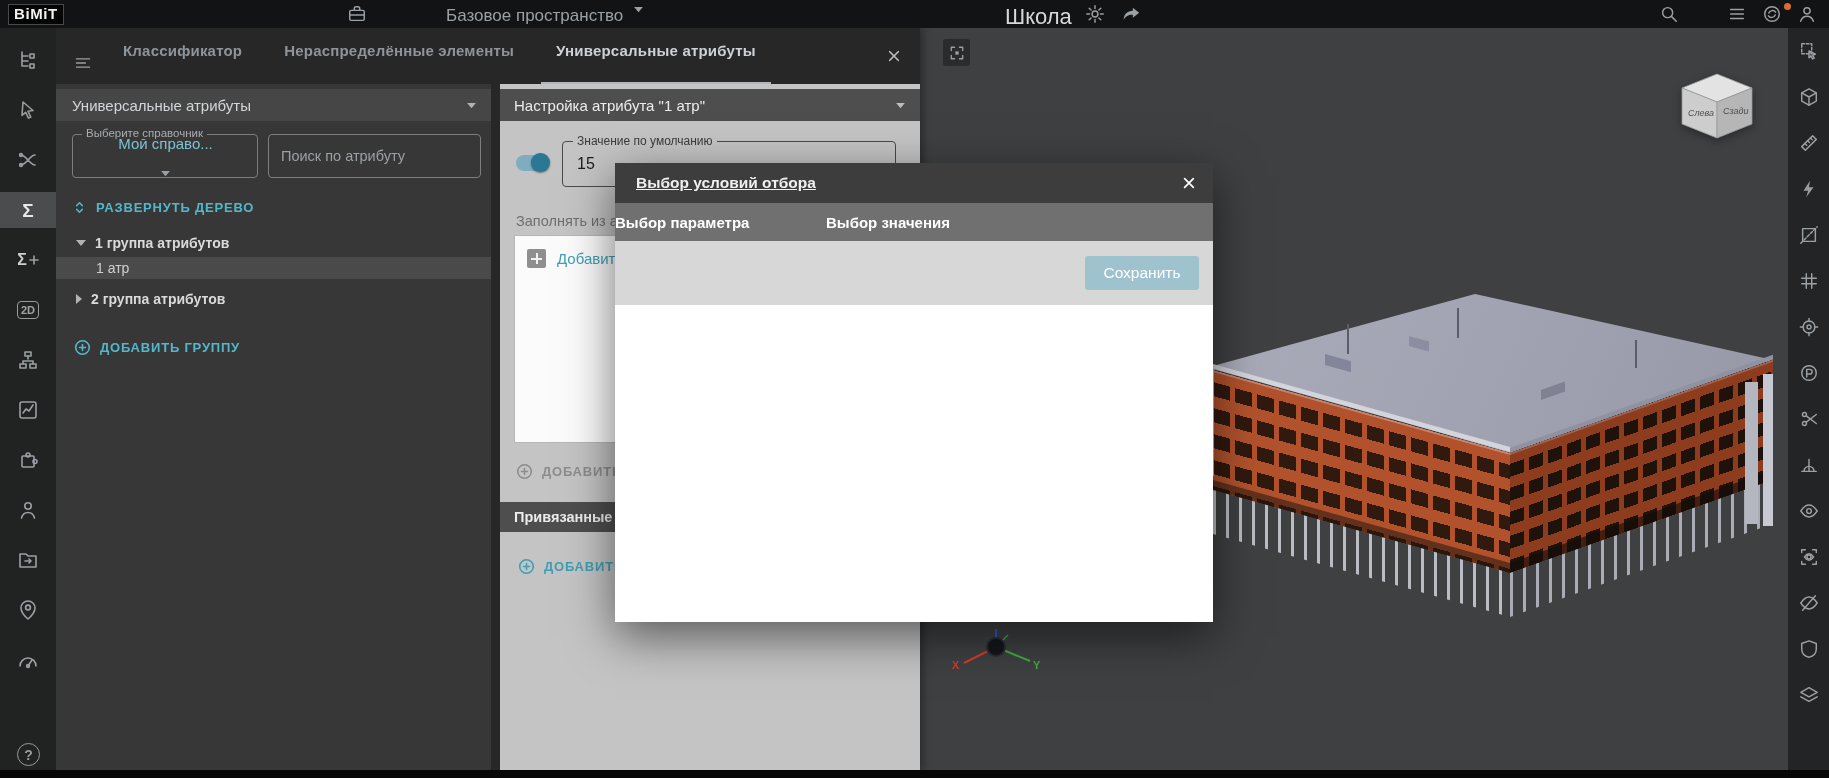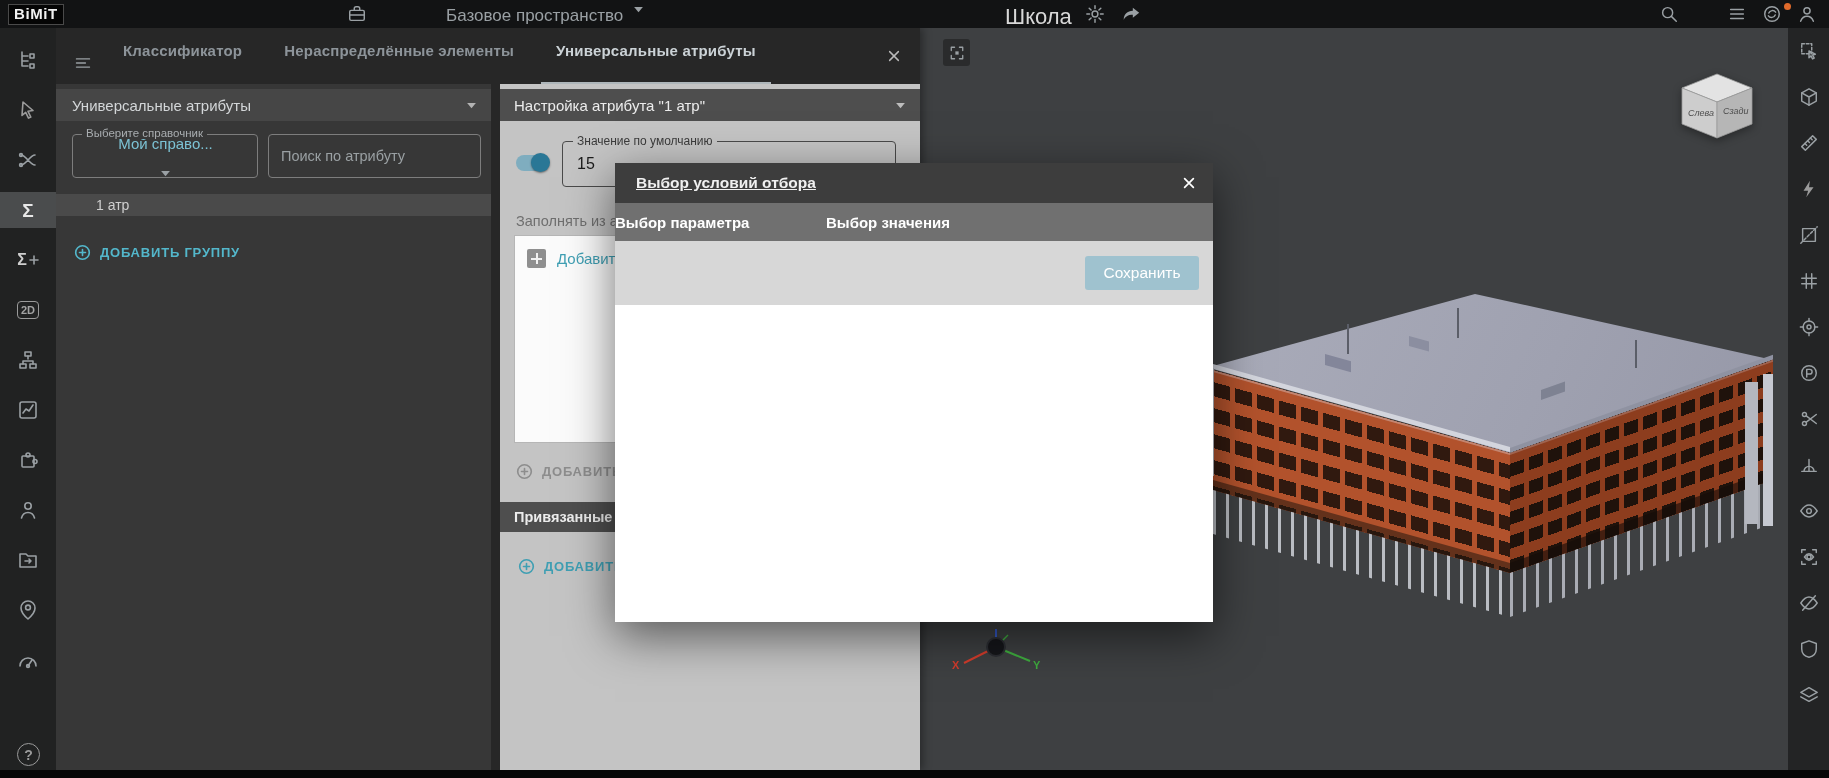--- a/index.html
+++ b/index.html
@@ -326,24 +326,38 @@
       <div class="ofield ref-field">
         <span class="flabel">Выберите справочник</span>
         <span class="ref-value">Мой справо...</span>
         <svg width="11" height="7" viewBox="0 0 12 8">
             <path d="M1 1h10L6 7z" fill="#9aa0a4"></path>
           </svg>
       </div>
       <input class="search-input" placeholder="Поиск по атрибуту" style="">
     </div>
 
+    <div class="tlink lp-expand">
+      <svg class="si" width="15" height="15" viewBox="0 0 16 16" style="stroke:#53b7cb">
+          <path d="M5 6l3-3 3 3M5 10l3 3 3-3"></path>
+        </svg>
+      <span class="lbl">РАЗВЕРНУТЬ ДЕРЕВО</span>
+    </div>
 
     <div class="tree">
+      <div class="tree-group">
+        <span class="tri-down"></span>
+        <span>1 группа атрибутов</span>
+      </div>
       <div class="tree-item selected">
         <span>1 атр</span>
+      </div>
+      <div class="tree-group" style="margin-top:8px">
+        <span class="tri-right"></span>
+        <span>2 группа атрибутов</span>
       </div>
     </div>
 
     <div class="tlink lp-addgroup">
       <svg class="si" width="17" height="17" viewBox="0 0 17 17" style="stroke:#53b7cb">
           <circle cx="8.5" cy="8.5" r="6.8"></circle>
           <path d="M8.5 5.5v6M5.5 8.5h6"></path>
         </svg>
       <span class="lbl">ДОБАВИТЬ ГРУППУ</span>
     </div>

